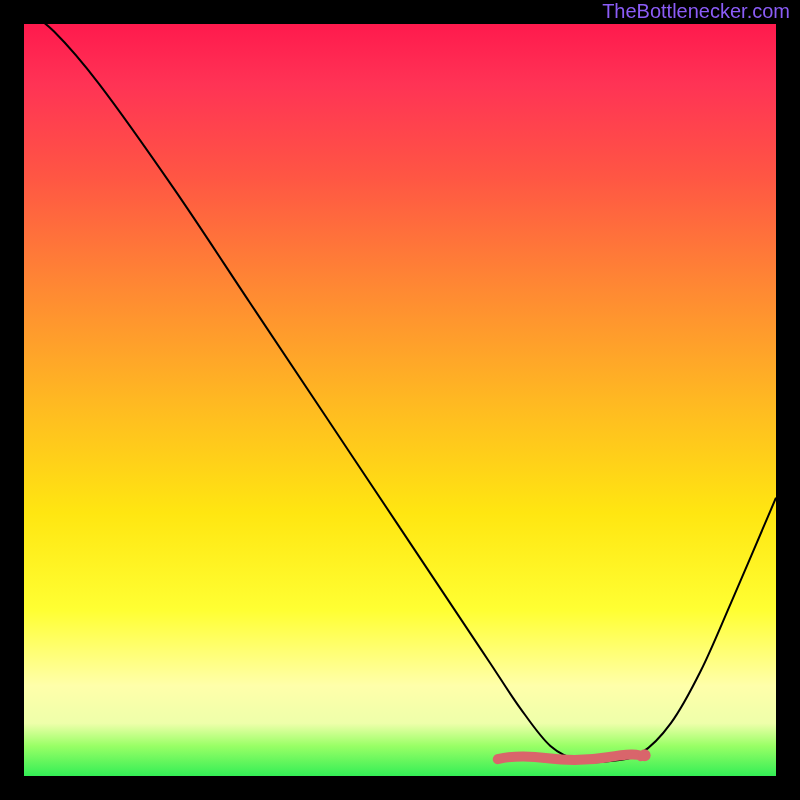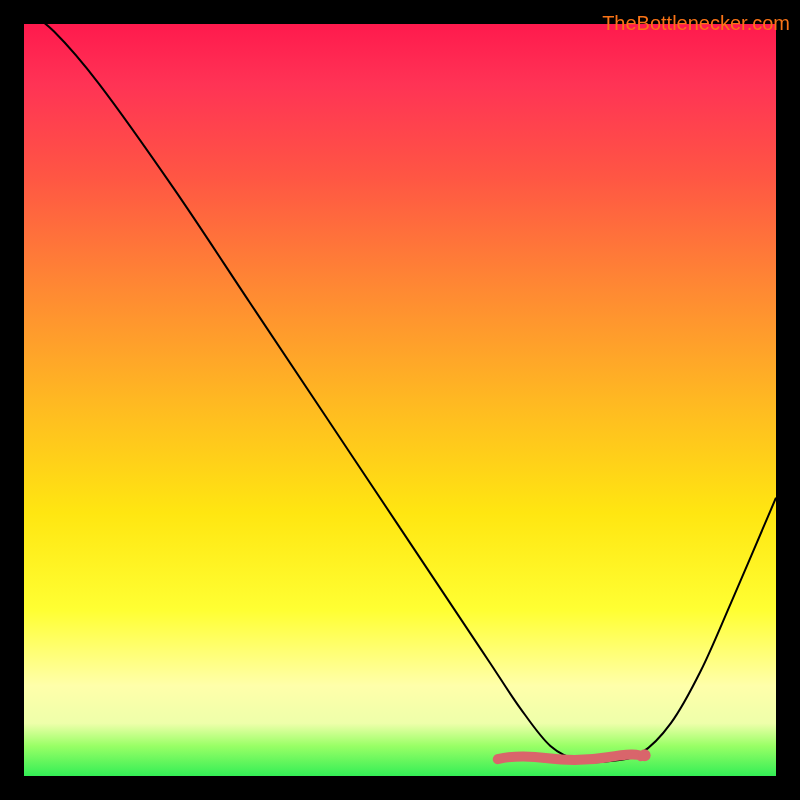--- a/index.html
+++ b/index.html
@@ -6,23 +6,23 @@
   body {
     width: 800px;
     height: 800px;
     background: #000;
     position: relative;
     font-family: Arial, sans-serif;
     overflow: hidden;
   }
   .watermark {
     position: absolute;
-    top: 12px;
+    top: 0;
     right: 10px;
-    color: #f97316;
+    color: #8b5cf6;
     font-size: 20px;
     font-weight: 500;
     z-index: 10;
   }
   .plot-area {
     position: absolute;
     left: 24px;
     top: 24px;
     width: 752px;
     height: 752px;

